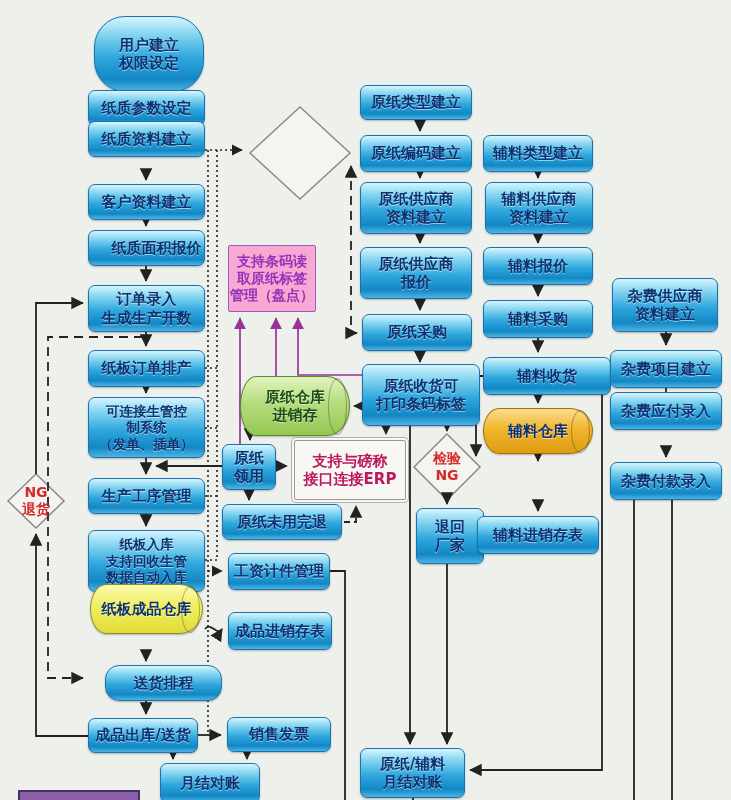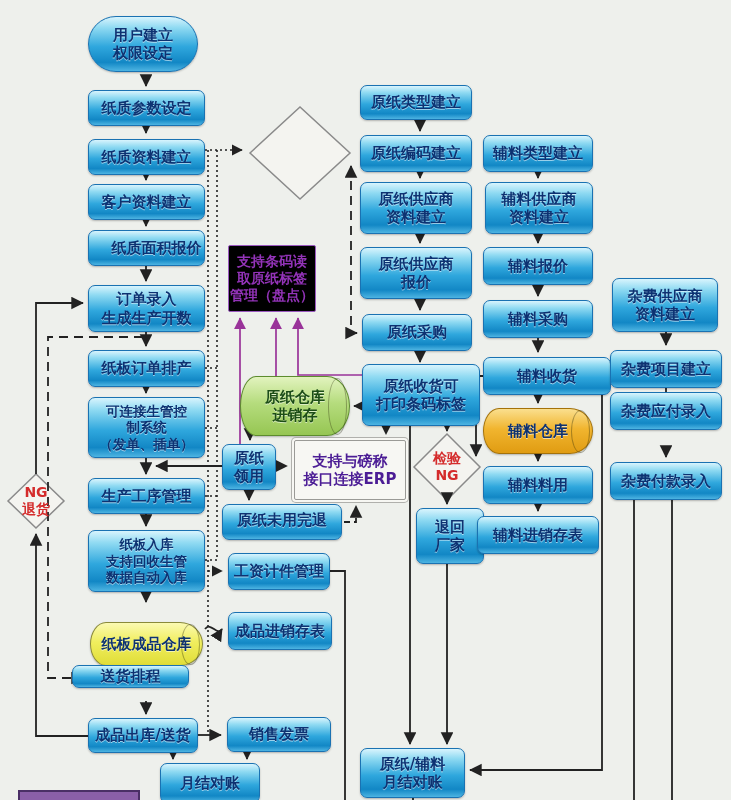--- a/index.html
+++ b/index.html
@@ -12,23 +12,23 @@
     background:linear-gradient(180deg,#d8f4fd 0%,#8fdaf2 20%,#2fa7dd 55%,#1287c5 84%,#4db4e2 100%);
     text-shadow:0 1px 0 rgba(255,255,255,.55);box-shadow:0 1px 2px rgba(0,0,0,.25);box-sizing:border-box;}
   .sm{font-size:13.5px;}
   .stadium{border-radius:31px;}
   .cyl{border-radius:16px 23px 23px 16px/50% 50% 50% 50%;}
   .cyl:after{content:"";position:absolute;right:2px;top:2%;height:94%;width:17px;
     border:1px solid rgba(40,40,10,.35);border-radius:50%;}
   .cyl-yellow{background:linear-gradient(180deg,#fbfab2,#f0ee5e 45%,#e0dd38);border-color:#8a8a3a;}
   .cyl-orange{background:linear-gradient(180deg,#fadf8e,#f1b52f 45%,#e09c12);border-color:#a4720a;}
   .cyl-green{background:linear-gradient(180deg,#e2f3be,#b5dc7d 45%,#96c653);border-color:#5d8c2e;color:#1c4d17;}
-  .note-purple{background:#000000;border:1.5px solid #9b59c0;color:#9333b8;border-radius:2px;
+  .note-purple{background:#f9a8d4;border:1.5px solid #9b59c0;color:#9333b8;border-radius:2px;
     font-size:14px;text-shadow:none;box-shadow:none;}
-  .note-erp{background:#f7f7f3;border:1px solid #9a9a96;color:#4c1d95;border-radius:2px;
+  .note-erp{background:#f7f7f3;border:1px solid #9a9a96;color:#be185d;border-radius:2px;
     box-shadow:0 0 0 2px #f7f7f3,0 0 0 3px #b0b0ac;text-shadow:none;}
   .dlabel{position:absolute;z-index:2;display:flex;align-items:center;justify-content:center;
     text-align:center;white-space:pre-line;font-weight:bold;font-size:14px;line-height:1.2;
     background:none;border:none;}
   .d-blue{color:#1e4fba;}
   .d-red{color:#d42b2b;}
   .purple-box{position:absolute;z-index:2;background:#8a5fa8;border:2px solid #4a2f66;box-sizing:border-box;}
 </style>
 </head>
 <body>
@@ -123,54 +123,54 @@
       <path d="M208,571 H222" marker-end="url(#ab)"></path>
     </g>
 
     <g stroke="#993399" stroke-width="1.7" fill="none" marker-end="url(#ap)">
       <path d="M240,444 V318"></path>
       <path d="M276,376 V318"></path>
       <path d="M362,375 H298 V318"></path>
     </g>
   </svg>
 
-  <div class="node stadium" style="left:88px;top:16px;width:110px;height:56px;">用户建立
+  <div class="node stadium" style="left:94px;top:16px;width:110px;height:76px;">用户建立
 权限设定</div>
   <div class="node" style="left:88px;top:90px;width:117px;height:36px;">纸质参数设定</div>
-  <div class="node" style="left:88px;top:139px;width:117px;height:36px;">纸质资料建立</div>
+  <div class="node" style="left:88px;top:121px;width:117px;height:36px;">纸质资料建立</div>
   <div class="node" style="left:88px;top:184px;width:117px;height:36px;">客户资料建立</div>
   <div class="node" style="left:88px;top:230px;width:117px;height:36px;padding-left:20px;">纸质面积报价</div>
   <div class="node" style="left:88px;top:285px;width:117px;height:47px;">订单录入
 生成生产开数</div>
   <div class="node" style="left:88px;top:350px;width:117px;height:37px;">纸板订单排产</div>
   <div class="node sm" style="left:88px;top:397px;width:117px;height:61px;">可连接生管控
 制系统
 （发单、插单）</div>
   <div class="node" style="left:88px;top:478px;width:117px;height:36px;">生产工序管理</div>
   <div class="node sm" style="left:88px;top:530px;width:117px;height:62px;">纸板入库
 支持回收生管
 数据自动入库</div>
-  <div class="node cyl cyl-yellow" style="left:90px;top:622px;width:113px;height:44px;">纸板成品仓库</div>
-  <div class="node" style="left:72px;top:665px;width:117px;height:23px;">送货排程</div>
+  <div class="node cyl cyl-yellow" style="left:90px;top:584px;width:113px;height:50px;">纸板成品仓库</div>
+  <div class="node" style="left:105px;top:665px;width:117px;height:36px;border-radius:14px;">送货排程</div>
   <div class="node" style="left:88px;top:718px;width:110px;height:35px;">成品出库/送货</div>
   <div class="node" style="left:160px;top:763px;width:100px;height:40px;">月结对账</div>
 
   <div class="node" style="left:228px;top:553px;width:102px;height:37px;">工资计件管理</div>
   <div class="node" style="left:228px;top:612px;width:104px;height:38px;">成品进销存表</div>
   <div class="node" style="left:227px;top:717px;width:104px;height:35px;">销售发票</div>
   <div class="node note-purple" style="left:228px;top:245px;width:88px;height:67px;">支持条码读
 取原纸标签
 管理（盘点）</div>
   <div class="node cyl cyl-green" style="left:240px;top:376px;width:110px;height:60px;">原纸仓库
 进销存</div>
   <div class="node" style="left:222px;top:444px;width:54px;height:46px;">原纸
 领用</div>
   <div class="node note-erp" style="left:294px;top:440px;width:112px;height:60px;">支持与磅称
 接口连接ERP</div>
-  <div class="node" style="left:222px;top:504px;width:120px;height:36px;font-family:Liberation Mono, monospace;">原纸未用完退</div>
+  <div class="node" style="left:222px;top:504px;width:120px;height:36px;">原纸未用完退</div>
 
   <div class="dlabel d-red" style="left:417px;top:440px;width:60px;height:54px;">检验
 NG</div>
   <div class="dlabel d-red" style="left:10px;top:478px;width:52px;height:46px;">NG
 退货</div>
 
   <div class="node" style="left:360px;top:85px;width:112px;height:35px;">原纸类型建立</div>
   <div class="node" style="left:360px;top:135px;width:112px;height:37px;">原纸编码建立</div>
   <div class="node" style="left:360px;top:182px;width:112px;height:52px;">原纸供应商
 资料建立</div>
@@ -184,21 +184,20 @@
   <div class="node" style="left:360px;top:748px;width:105px;height:50px;">原纸/辅料
 月结对账</div>
 
   <div class="node" style="left:483px;top:135px;width:110px;height:37px;">辅料类型建立</div>
   <div class="node" style="left:485px;top:182px;width:108px;height:52px;">辅料供应商
 资料建立</div>
   <div class="node" style="left:483px;top:247px;width:110px;height:38px;">辅料报价</div>
   <div class="node" style="left:483px;top:300px;width:110px;height:38px;">辅料采购</div>
   <div class="node" style="left:483px;top:357px;width:128px;height:38px;">辅料收货</div>
   <div class="node cyl cyl-orange" style="left:483px;top:408px;width:110px;height:46px;">辅料仓库</div>
-  <div class="node" style="left:483px;top:466px;width:110px;height:38px;">辅料料用</div>
   <div class="node" style="left:477px;top:516px;width:122px;height:38px;">辅料进销存表</div>
 
   <div class="node" style="left:612px;top:278px;width:106px;height:54px;">杂费供应商
 资料建立</div>
   <div class="node" style="left:610px;top:350px;width:112px;height:38px;">杂费项目建立</div>
   <div class="node" style="left:610px;top:392px;width:112px;height:38px;">杂费应付录入</div>
   <div class="node" style="left:610px;top:462px;width:112px;height:38px;">杂费付款录入</div>
 
   <div class="purple-box" style="left:18px;top:790px;width:122px;height:14px;"></div>
 

